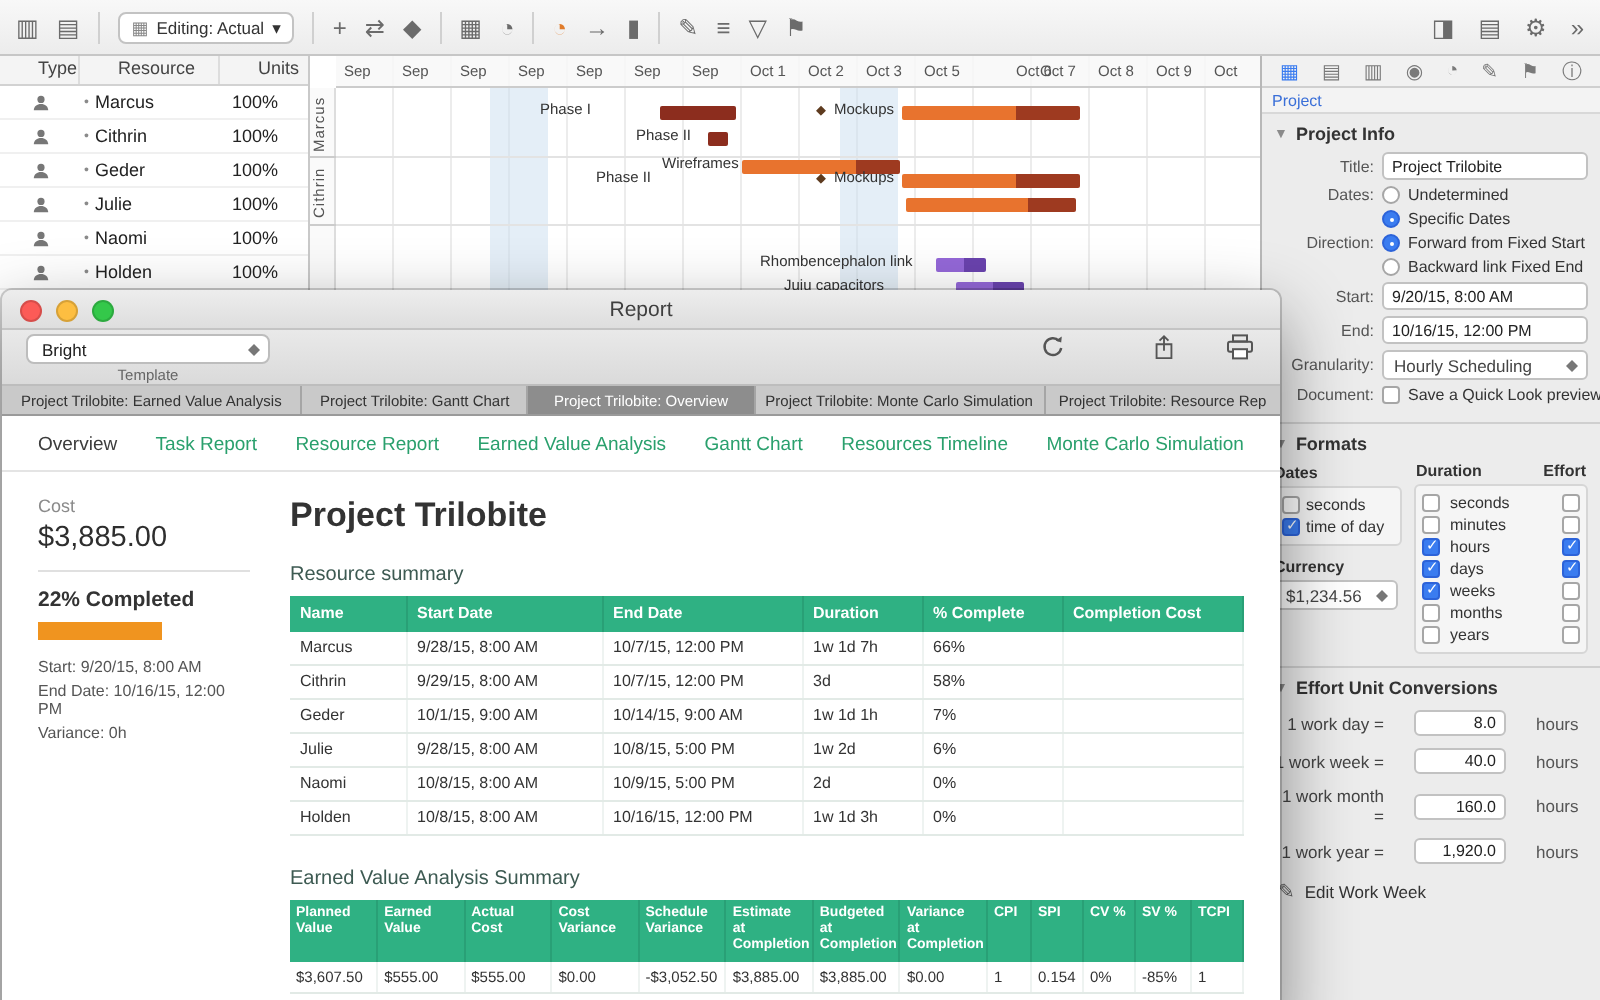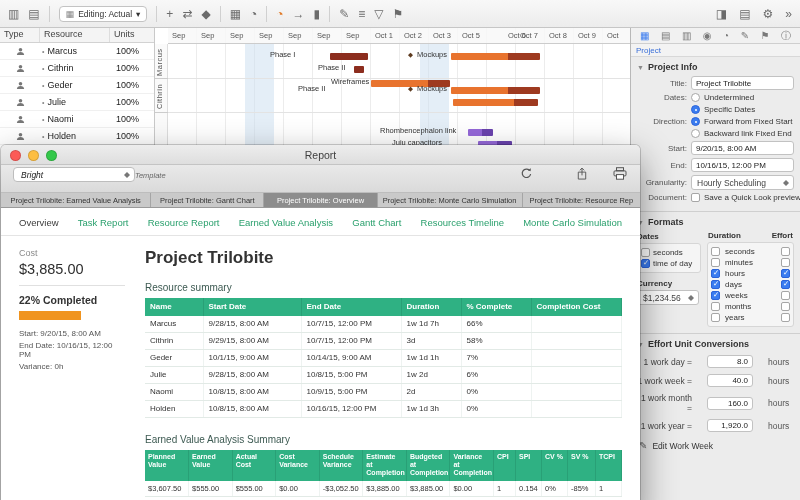--- a/index.html
+++ b/index.html
@@ -16,21 +16,21 @@
   .tb-sep { width:1px; height:16px; background:#d0d0d0; }
   .editing-pill { display:flex; align-items:center; gap:4px; background:#fff;
     border:1px solid #c3c3c3; border-radius:4px; padding:2px 6px; font-size:8.5px; color:#333; }
   .editing-pill .sw { color:#888; font-size:9px; }
   .tb-right { margin-left:auto; display:flex; gap:12px; align-items:center; }
 
   
   .res-table { position:absolute; left:0; top:28px; width:155px; height:117px;
     background:#fff; border-right:1px solid #c9c9c9; font-size:9px; }
   .res-head { display:flex; height:15px; background:#f4f4f4; border-bottom:1px solid #d2d2d2; color:#444; }
-  .res-head div { padding:1px 4px; border-right:1px solid #ddd; }
+  .res-head div { padding:1px 19px; border-right:1px solid #ddd; }
   .rc-type { width:40px; } .rc-res { width:70px; } .rc-units { flex:1; border-right:none!important; }
   .res-row { display:flex; align-items:center; height:17px; border-bottom:1px solid #f0f0f0; }
   .res-row .cell-type { width:40px; display:flex; justify-content:center; }
   .res-row .cell-name { width:70px; display:flex; align-items:center; gap:3px; padding-left:2px; color:#222; }
   .res-row .bdot { color:#8a8a8a; font-size:7px; }
   .res-row .cell-units { flex:1; padding-left:6px; color:#222; }
 
   
   .gantt-strip { position:absolute; left:155px; top:44px; width:13px; height:101px;
     background:#fafafa; border-right:1px solid #ddd; font-size:7.5px; color:#555; }
@@ -101,21 +101,21 @@
     border-radius:5px 5px 0 0; box-shadow:0 14px 36px rgba(0,0,0,.45), 0 0 0 1px rgba(0,0,0,.18);
     background:#ededed; }
   .titlebar { height:20px; background:linear-gradient(#ededed,#dedede); border-bottom:1px solid #c4c4c4;
     border-radius:5px 5px 0 0; display:flex; align-items:center; justify-content:center;
     font-size:10.5px; color:#3f3f3f; position:relative; }
   .lights { position:absolute; left:9px; top:5px; display:flex; gap:7px; }
   .light { width:11px; height:11px; border-radius:50%; border:1px solid rgba(0,0,0,.15); }
   .l-close { background:#fc5b57; } .l-min { background:#fdbe41; } .l-zoom { background:#34c84a; }
   .wtoolbar { height:28px; background:linear-gradient(#e9e9e9,#dadada); border-bottom:1px solid #bdbdbd;
     display:flex; align-items:flex-start; padding:2px 12px 0; }
-  .template-ctl { display:flex; flex-direction:row; align-items:center;font-style:italic; }
+  .template-ctl { display:flex; flex-direction:column; align-items:center; }
   .popup { display:flex; justify-content:space-between; align-items:center; background:#fff;
     border:1px solid #bdbdbd; border-radius:4px; height:15px; width:122px; padding:0 2px 0 7px; font-size:8.5px; color:#222; }
   .ctl-caption { font-size:7.5px; color:#666; margin-top:1px; }
   .wt-right { margin-left:auto; display:flex; gap:20px; }
   .wt-btn { display:flex; flex-direction:column; align-items:center; gap:13px; color:#555; cursor:default; }
   .wt-btn svg { display:block; }
   .wt-btn .cap { font-size:7.5px; color:#666; margin-top:1px; }
   .tabbar { height:15px; display:flex; background:#b9b9b9; border-bottom:1px solid #9a9a9a; font-size:7.5px; }
   .rtab { display:flex; align-items:center; justify-content:center; background:#c9c9c9;
     border-right:1px solid #a5a5a5; color:#333; white-space:nowrap; overflow:hidden; padding:0 3px; }

